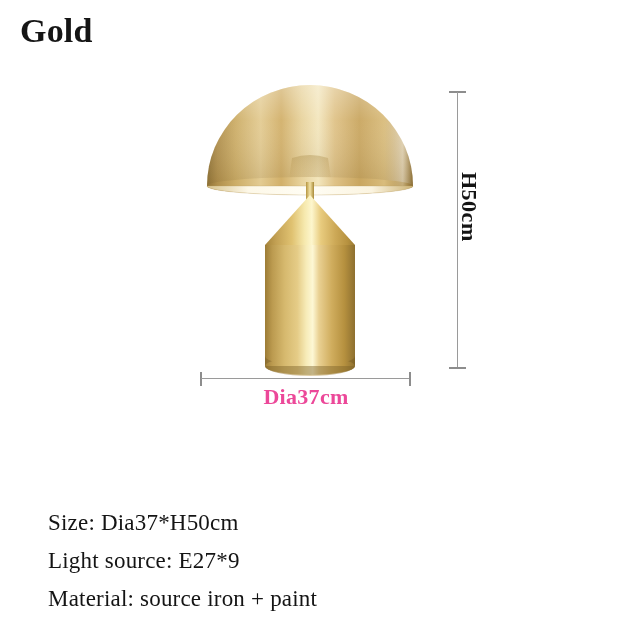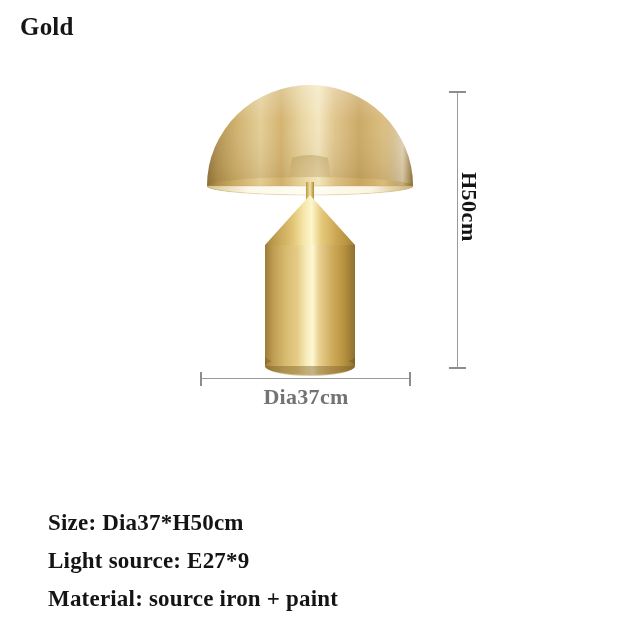--- a/index.html
+++ b/index.html
@@ -14,21 +14,21 @@
     background: #ffffff;
     font-family: "Liberation Serif", "DejaVu Serif", serif;
     overflow: hidden;
   }
 
   
   #color-title {
     position: absolute;
     left: 20px;
     top: 14px;
-    font-size: 25px;
+    font-size: 34px;
     font-weight: bold;
     color: #151515;
     letter-spacing: 0.2px;
     line-height: 1;
   }
 
   
   #lamp-figure {
     position: absolute;
     left: 180px;
@@ -102,34 +102,34 @@
   #width-dimension .cap.right { left: 211px; }
 
   #width-label {
     position: absolute;
     left: 198px;
     top: 384px;
     width: 216px;
     text-align: center;
     font-size: 22px;
     font-weight: bold;
-    color: #737373;
+    color: #ec4899;
     letter-spacing: 0.3px;
   }
 
   
   #spec-block {
     position: absolute;
     left: 48px;
     top: 504px;
     width: 560px;
   }
   .spec-line {
     font-size: 23px;
-    font-weight: bold;
+    font-weight: normal;
     color: #141414;
     line-height: 38px;
     white-space: nowrap;
     letter-spacing: 0.2px;
   }
 </style>
 </head>
 <body>
 
 <div id="page">

